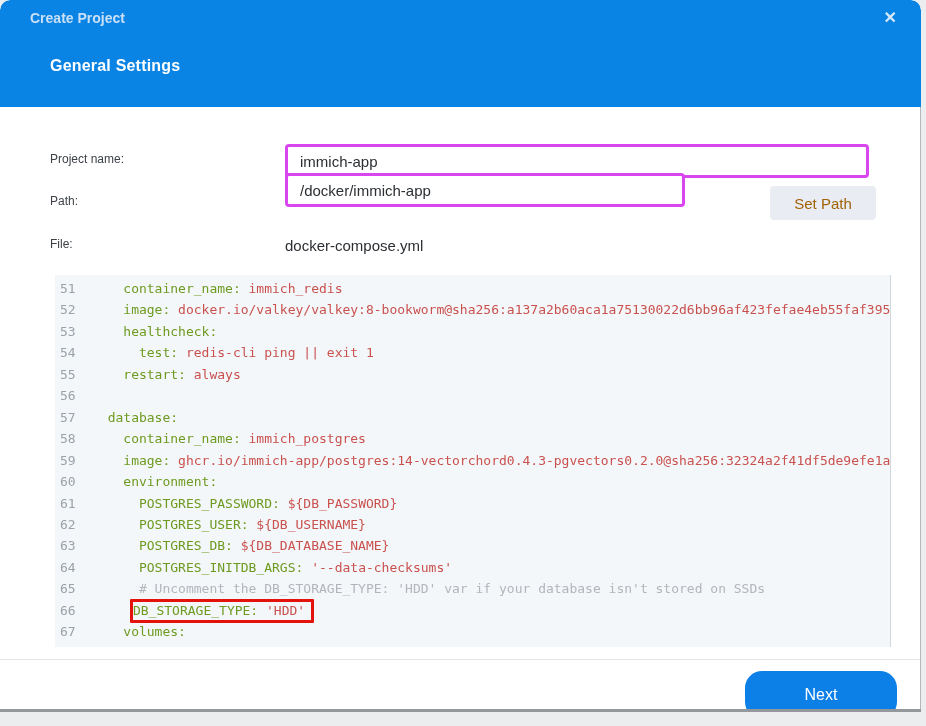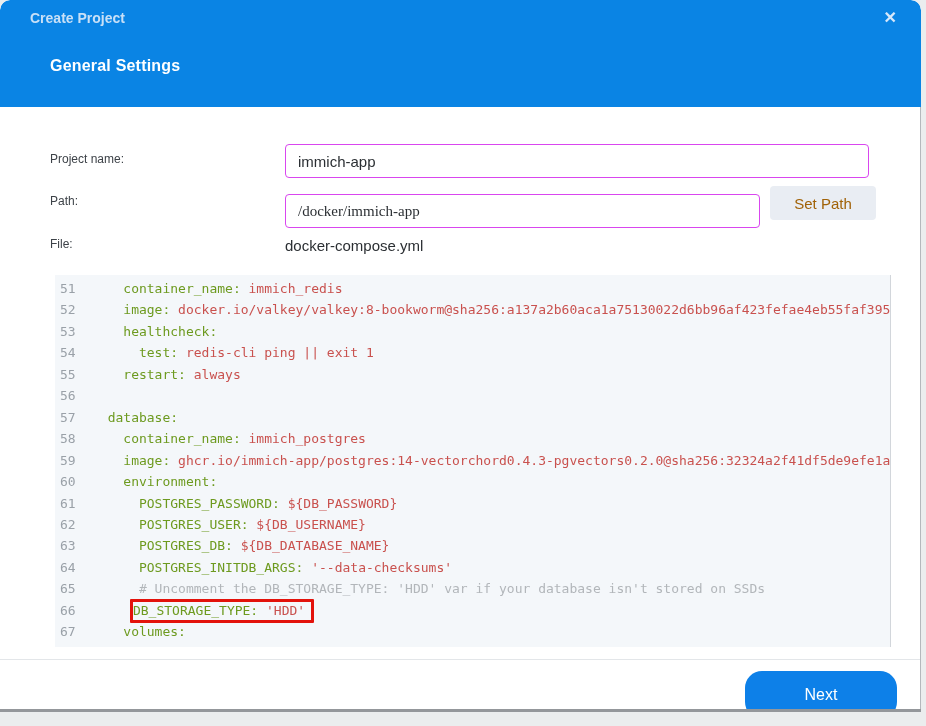--- a/index.html
+++ b/index.html
@@ -43,29 +43,29 @@
     letter-spacing:0.2px;
   }
   
   .form-label {
     position:absolute; left:50px;
     font-size:12px; color:#3d4248;
   }
   .text-input {
     position:absolute;
     height:34px;
-    border:1px solid #d946ef; border-radius:4px;
+    border:3px solid #d946ef; border-radius:4px;
     font-family:"Liberation Sans", sans-serif;
     font-size:15px; color:#2b2f33;
     padding:0 12px;
     background:#fff;
     outline:none;
   }
   #project-input { left:285px; top:144px; width:584px; }
-  #path-input    { left:285px; top:194px; width:475px;font-family:Liberation Serif, serif; }
+  #path-input    { left:285px; top:173px; width:400px; }
   .set-path-btn {
     position:absolute; left:770px; top:186px;
     width:106px; height:34px;
     background:#e9edf3; border:none; border-radius:4px;
     font-family:"Liberation Sans", sans-serif;
     font-size:15px; color:#a16207;
     cursor:pointer;
   }
   .file-value {
     position:absolute; left:285px; top:237px;

